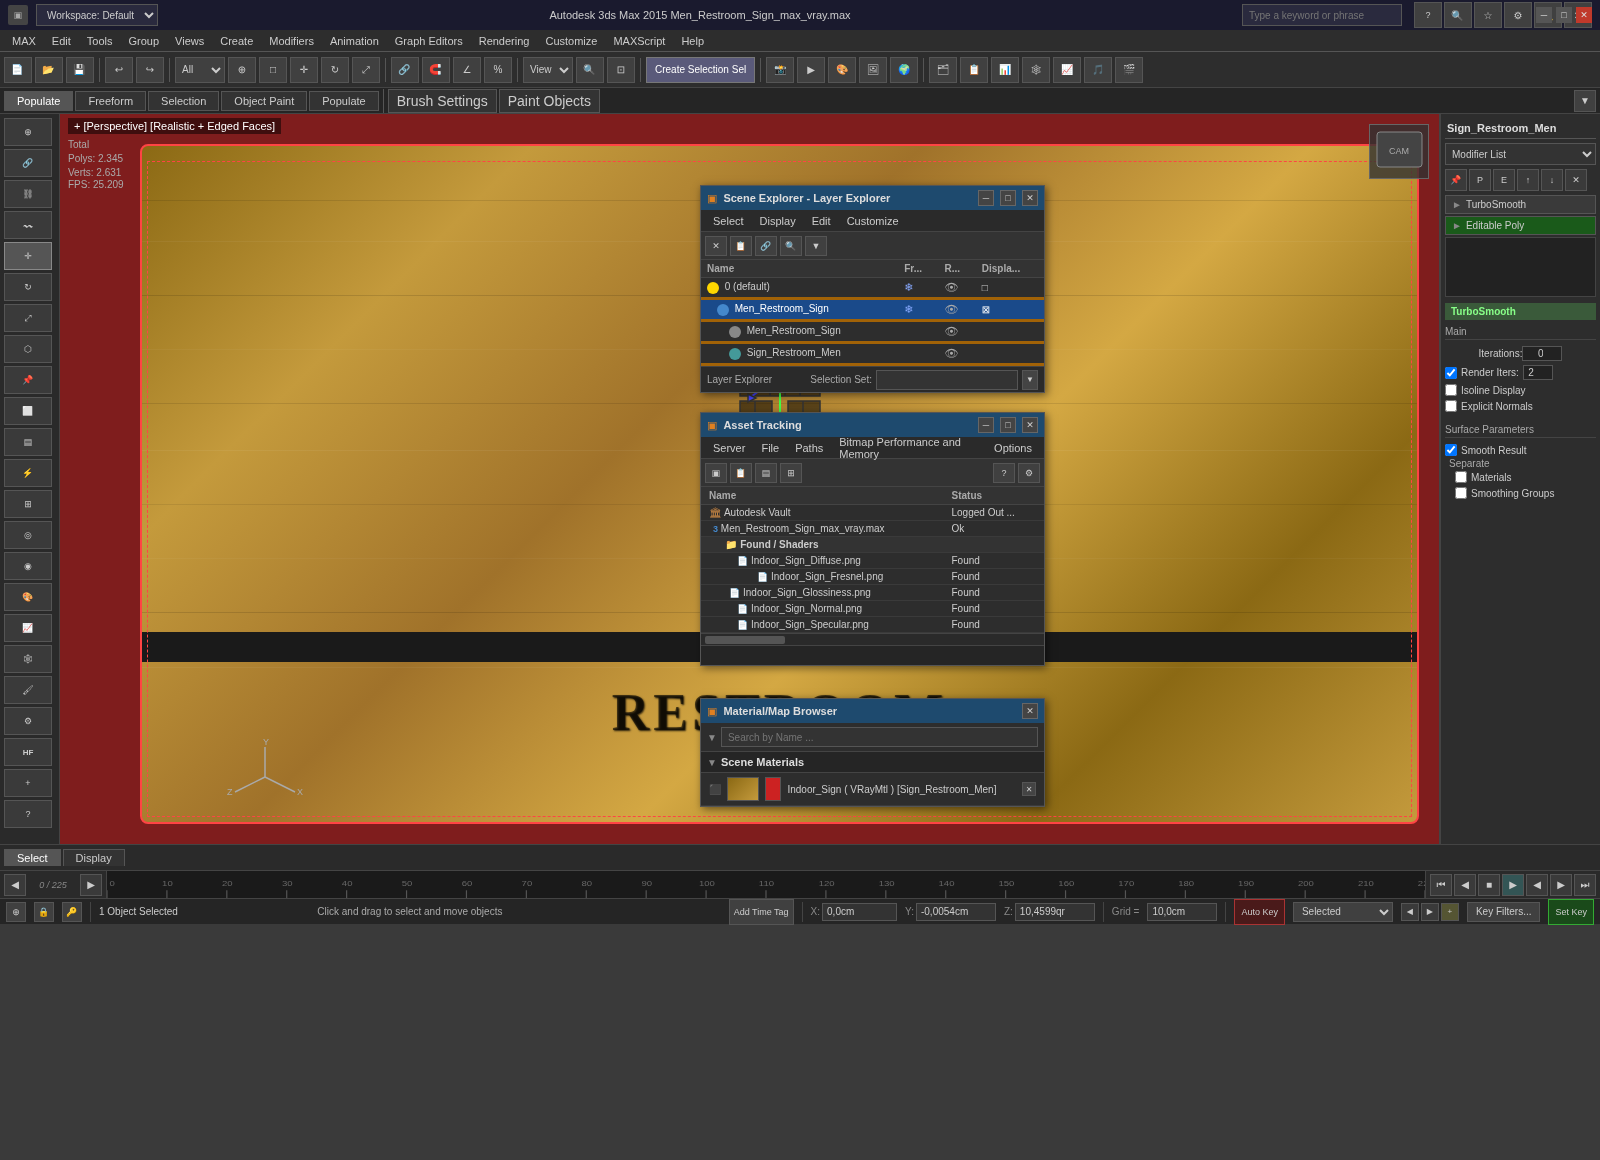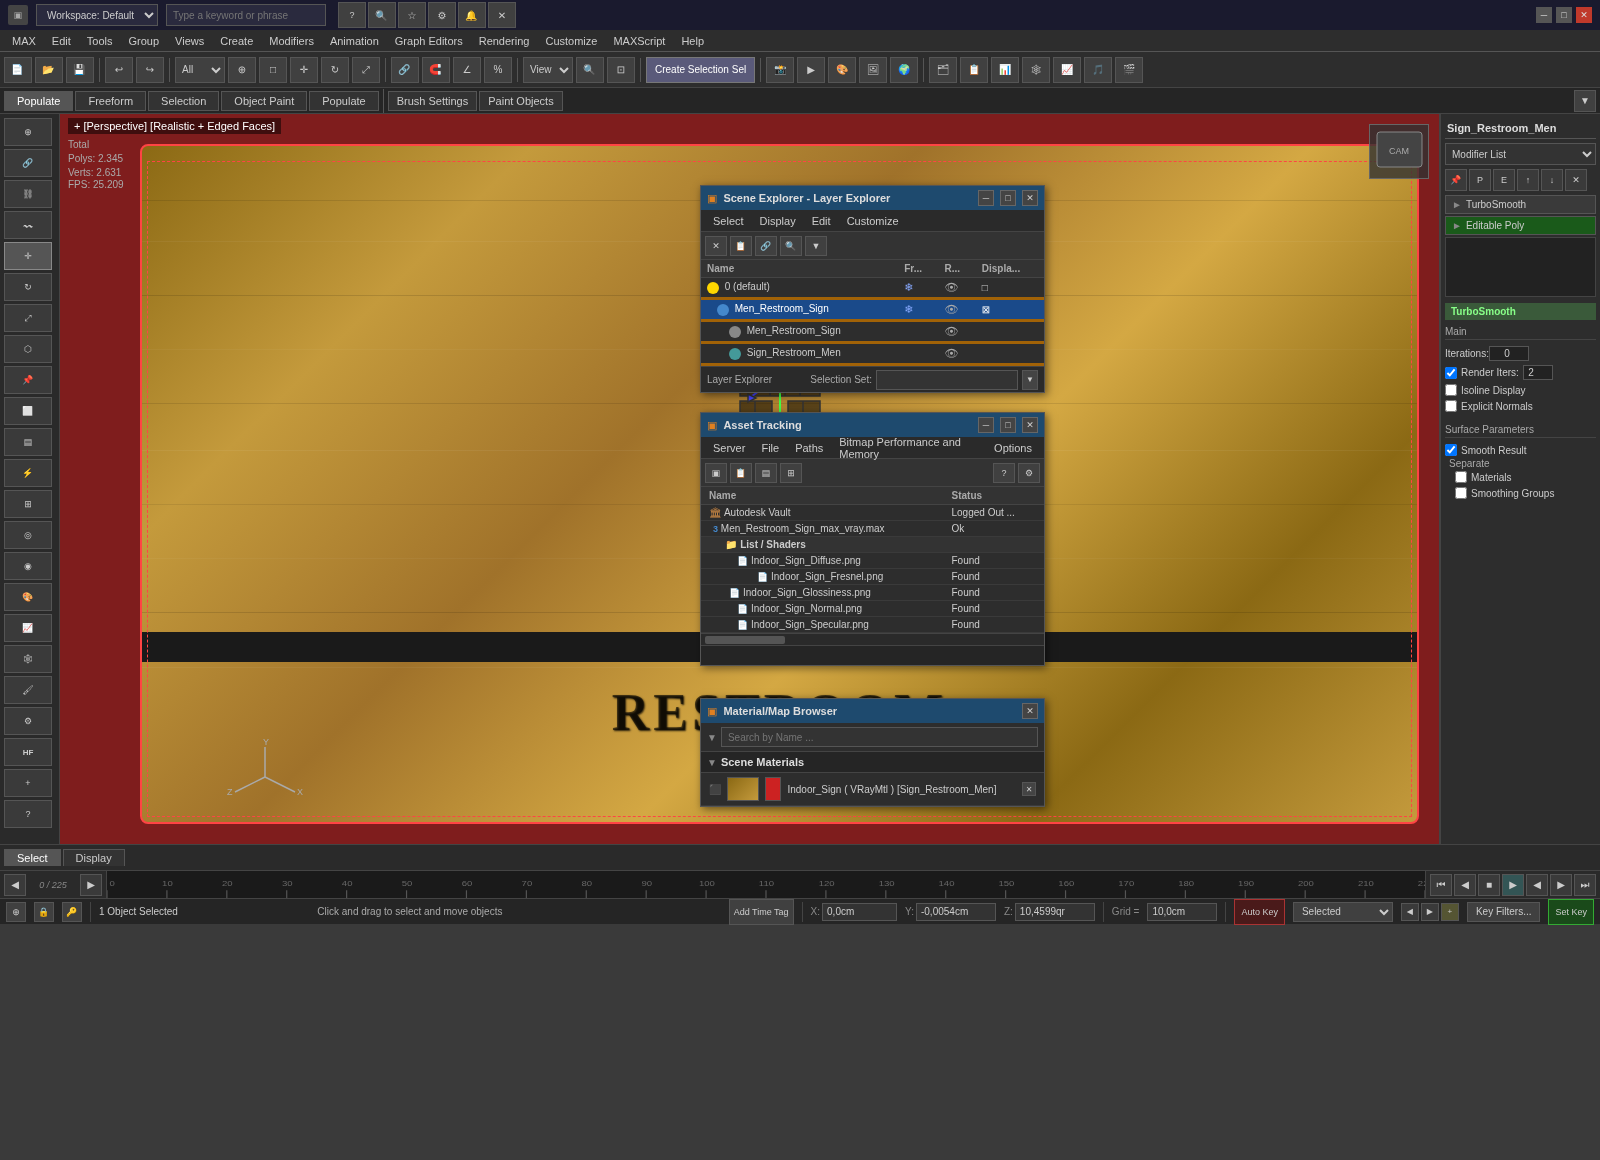--- a/index.html
+++ b/index.html
@@ -118,21 +118,21 @@
       cursor: pointer;
       font-size: 11px;
     }
     .mode-tab.active { background: #555; color: #fff; }
     .mode-sub-btn {
       padding: 3px 8px;
       background: #333;
       border: 1px solid #555;
       color: #ccc;
       cursor: pointer;
-      font-size: 11px;
+      font-size: 14px;
     }
 
     
     #main-layout {
       display: flex;
       height: calc(1160px - 30px - 22px - 36px - 26px - 28px - 26px);
     }
 
     
     #left-tools {
@@ -298,21 +298,21 @@
       cursor: pointer;
       display: flex;
       align-items: center;
       gap: 4px;
     }
     .modifier-list-item.selected { background: #1a5a1a; }
     .modifier-list-item .arrow { color: #888; }
     .param-row {
       display: flex;
       align-items: center;
-      justify-content: flex-start;
+      justify-content: center;
       padding: 2px 0;
       font-size: 10px;
       color: #ccc;
     }
     .param-input {
       width: 40px;
       background: #222;
       border: 1px solid #555;
       color: #ccc;
       padding: 1px 3px;
@@ -707,20 +707,21 @@
     }
   </style>
 </head>
 <body>
 
 <div id="title-bar">
   <div id="app-icon">▣</div>
   <select id="workspace-dropdown">
     <option>Workspace: Default</option>
   </select>
+  <span id="title-text">Autodesk 3ds Max 2015  Men_Restroom_Sign_max_vray.max</span>
   <input id="search-box" type="text" placeholder="Type a keyword or phrase" style="">
   <div style="display:flex;gap:2px;margin-left:4px;">
     <button class="toolbar-btn" style="font-size:9px;">?</button>
     <button class="toolbar-btn">🔍</button>
     <button class="toolbar-btn">☆</button>
     <button class="toolbar-btn">⚙</button>
     <button class="toolbar-btn">🔔</button>
     <button class="toolbar-btn">✕</button>
   </div>
   <div id="window-controls">
@@ -1103,21 +1104,21 @@
       <tbody>
         <tr>
           <td><span style="color:#cc8844;font-size:10px;">🏛</span> <span>Autodesk Vault</span></td>
           <td class="status-loggedout">Logged Out ...</td>
         </tr>
         <tr>
           <td style="padding-left:12px;"><span style="color:#4488cc;font-size:9px;font-weight:bold;">3</span> <span>Men_Restroom_Sign_max_vray.max</span></td>
           <td class="status-ok">Ok</td>
         </tr>
         <tr class="group-row">
-          <td style="padding-left:24px;"><span>📁</span> <span>List / Shaders</span></td>
+          <td style="padding-left:24px;"><span>📁</span> <span>Found / Shaders</span></td>
           <td></td>
         </tr>
         <tr>
           <td style="padding-left:36px;"><span style="color:#888;font-size:9px;">📄</span> <span>Indoor_Sign_Diffuse.png</span></td>
           <td class="status-ok">Found</td>
         </tr>
         <tr>
           <td style="padding-left:56px;"><span style="color:#888;font-size:9px;">📄</span> <span>Indoor_Sign_Fresnel.png</span></td>
           <td class="status-ok">Found</td>
         </tr>

